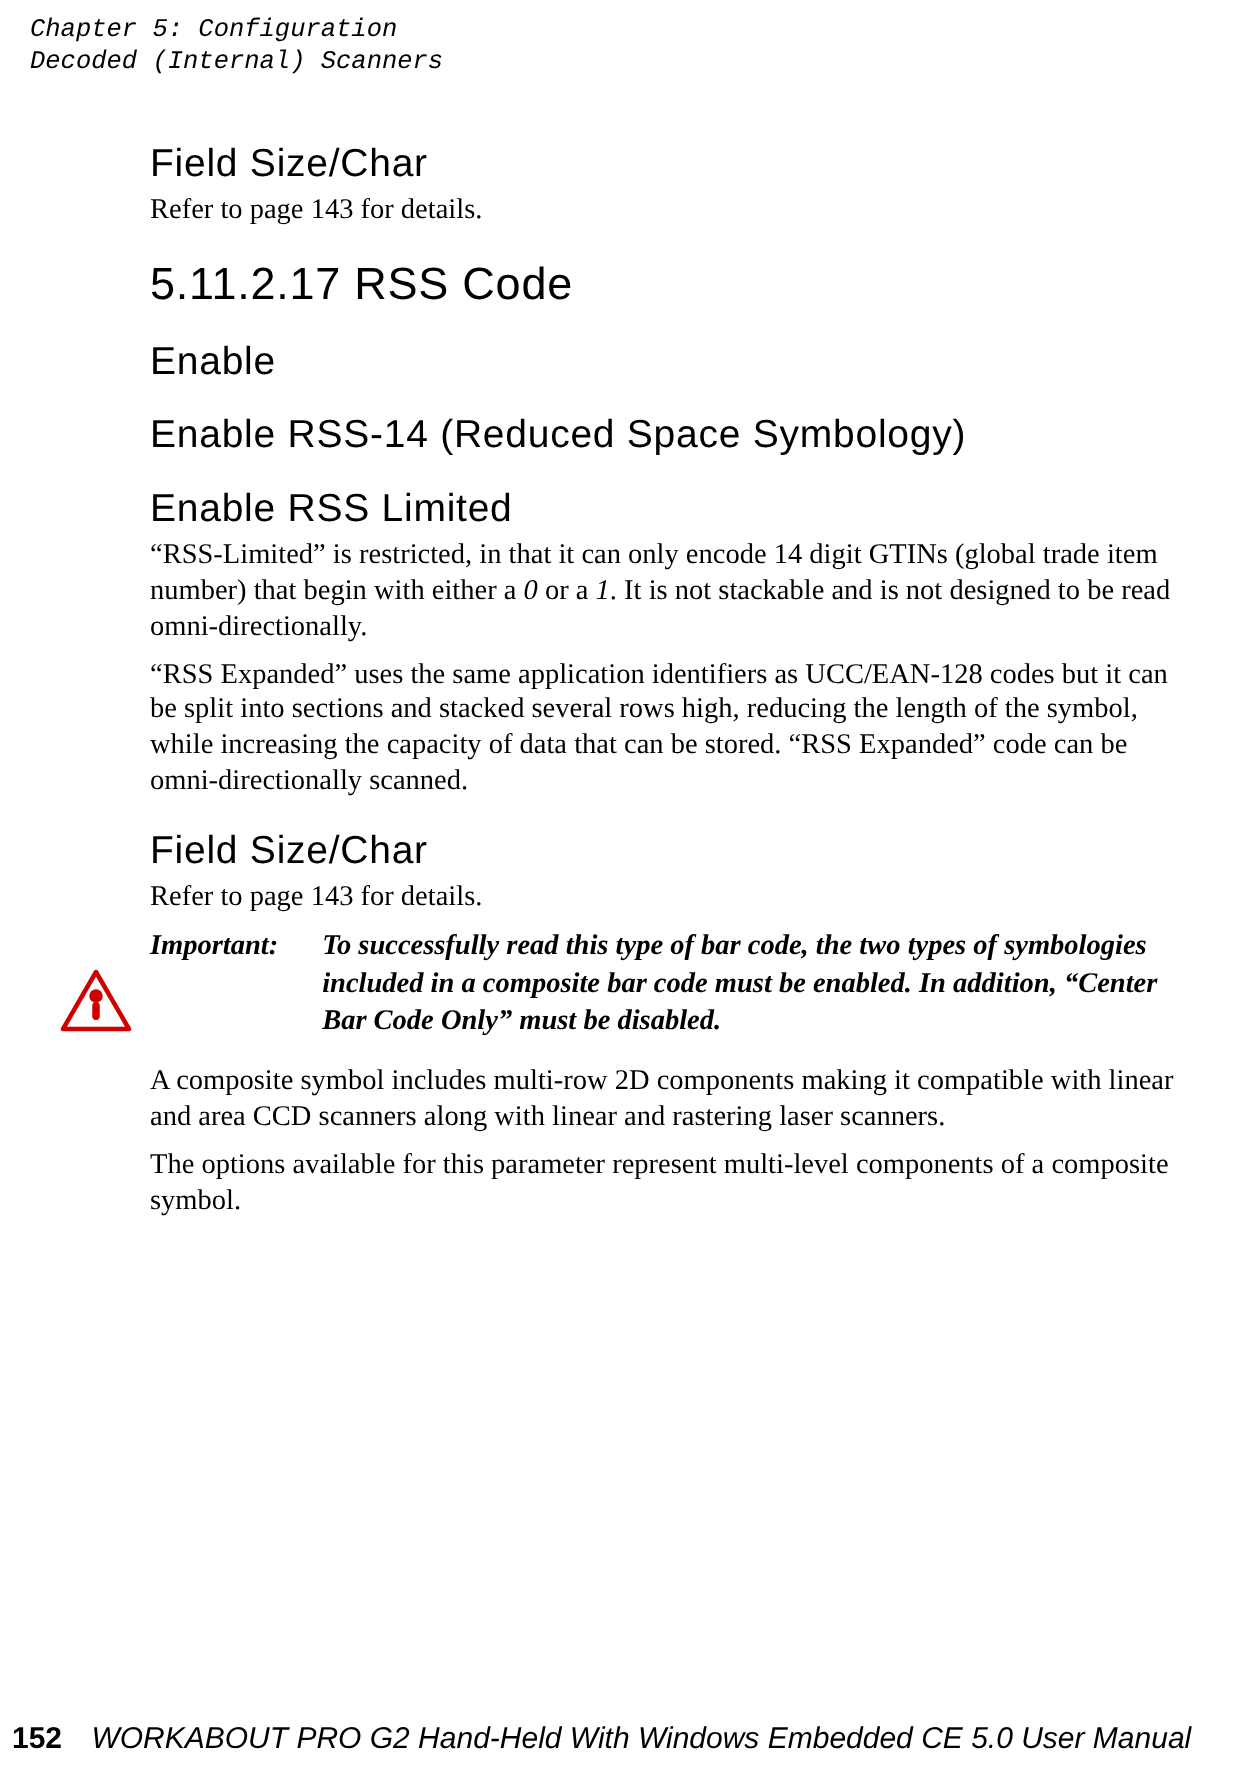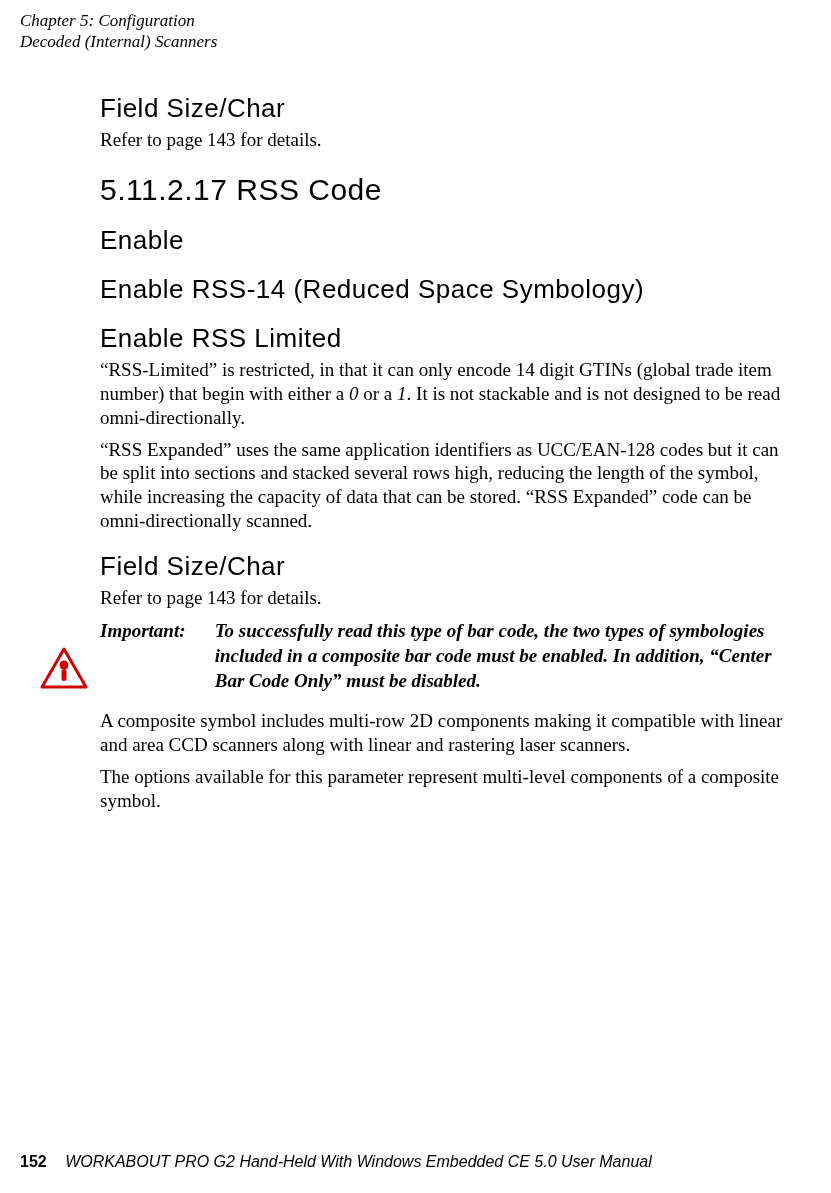--- a/index.html
+++ b/index.html
@@ -12,21 +12,21 @@
   }
   .page {
     box-sizing: border-box;
     width: 831px;
     min-height: 1193px;
     padding: 10px 20px 20px 20px;
     position: relative;
   }
   .running-head {
     font-style: italic;
-    font-family: Liberation Serif, serif;
+    font-family: Liberation Mono, monospace;
     font-size: 17px;
     line-height: 1.25;
     margin-bottom: 40px;
   }
   .content {
     margin-left: 80px;
     margin-right: 26px;
   }
   .subhead {
     font-family: "Arial Narrow", Arial, sans-serif;
@@ -73,23 +73,23 @@
     vertical-align: top;
   }
   .note-text .msg {
     display: inline-block;
     width: 560px;
     vertical-align: top;
   }
   .footer {
     position: absolute;
     bottom: 22px;
-    left: 20px;
+    left: 8px;
     font-family: Arial, Helvetica, sans-serif;
-    font-size: 16px;
+    font-size: 20px;
     font-style: italic;
   }
   .footer .pn {
     font-weight: bold;
     font-style: normal;
     margin-right: 14px;
   }
 </style>
 </head>
 <body>

